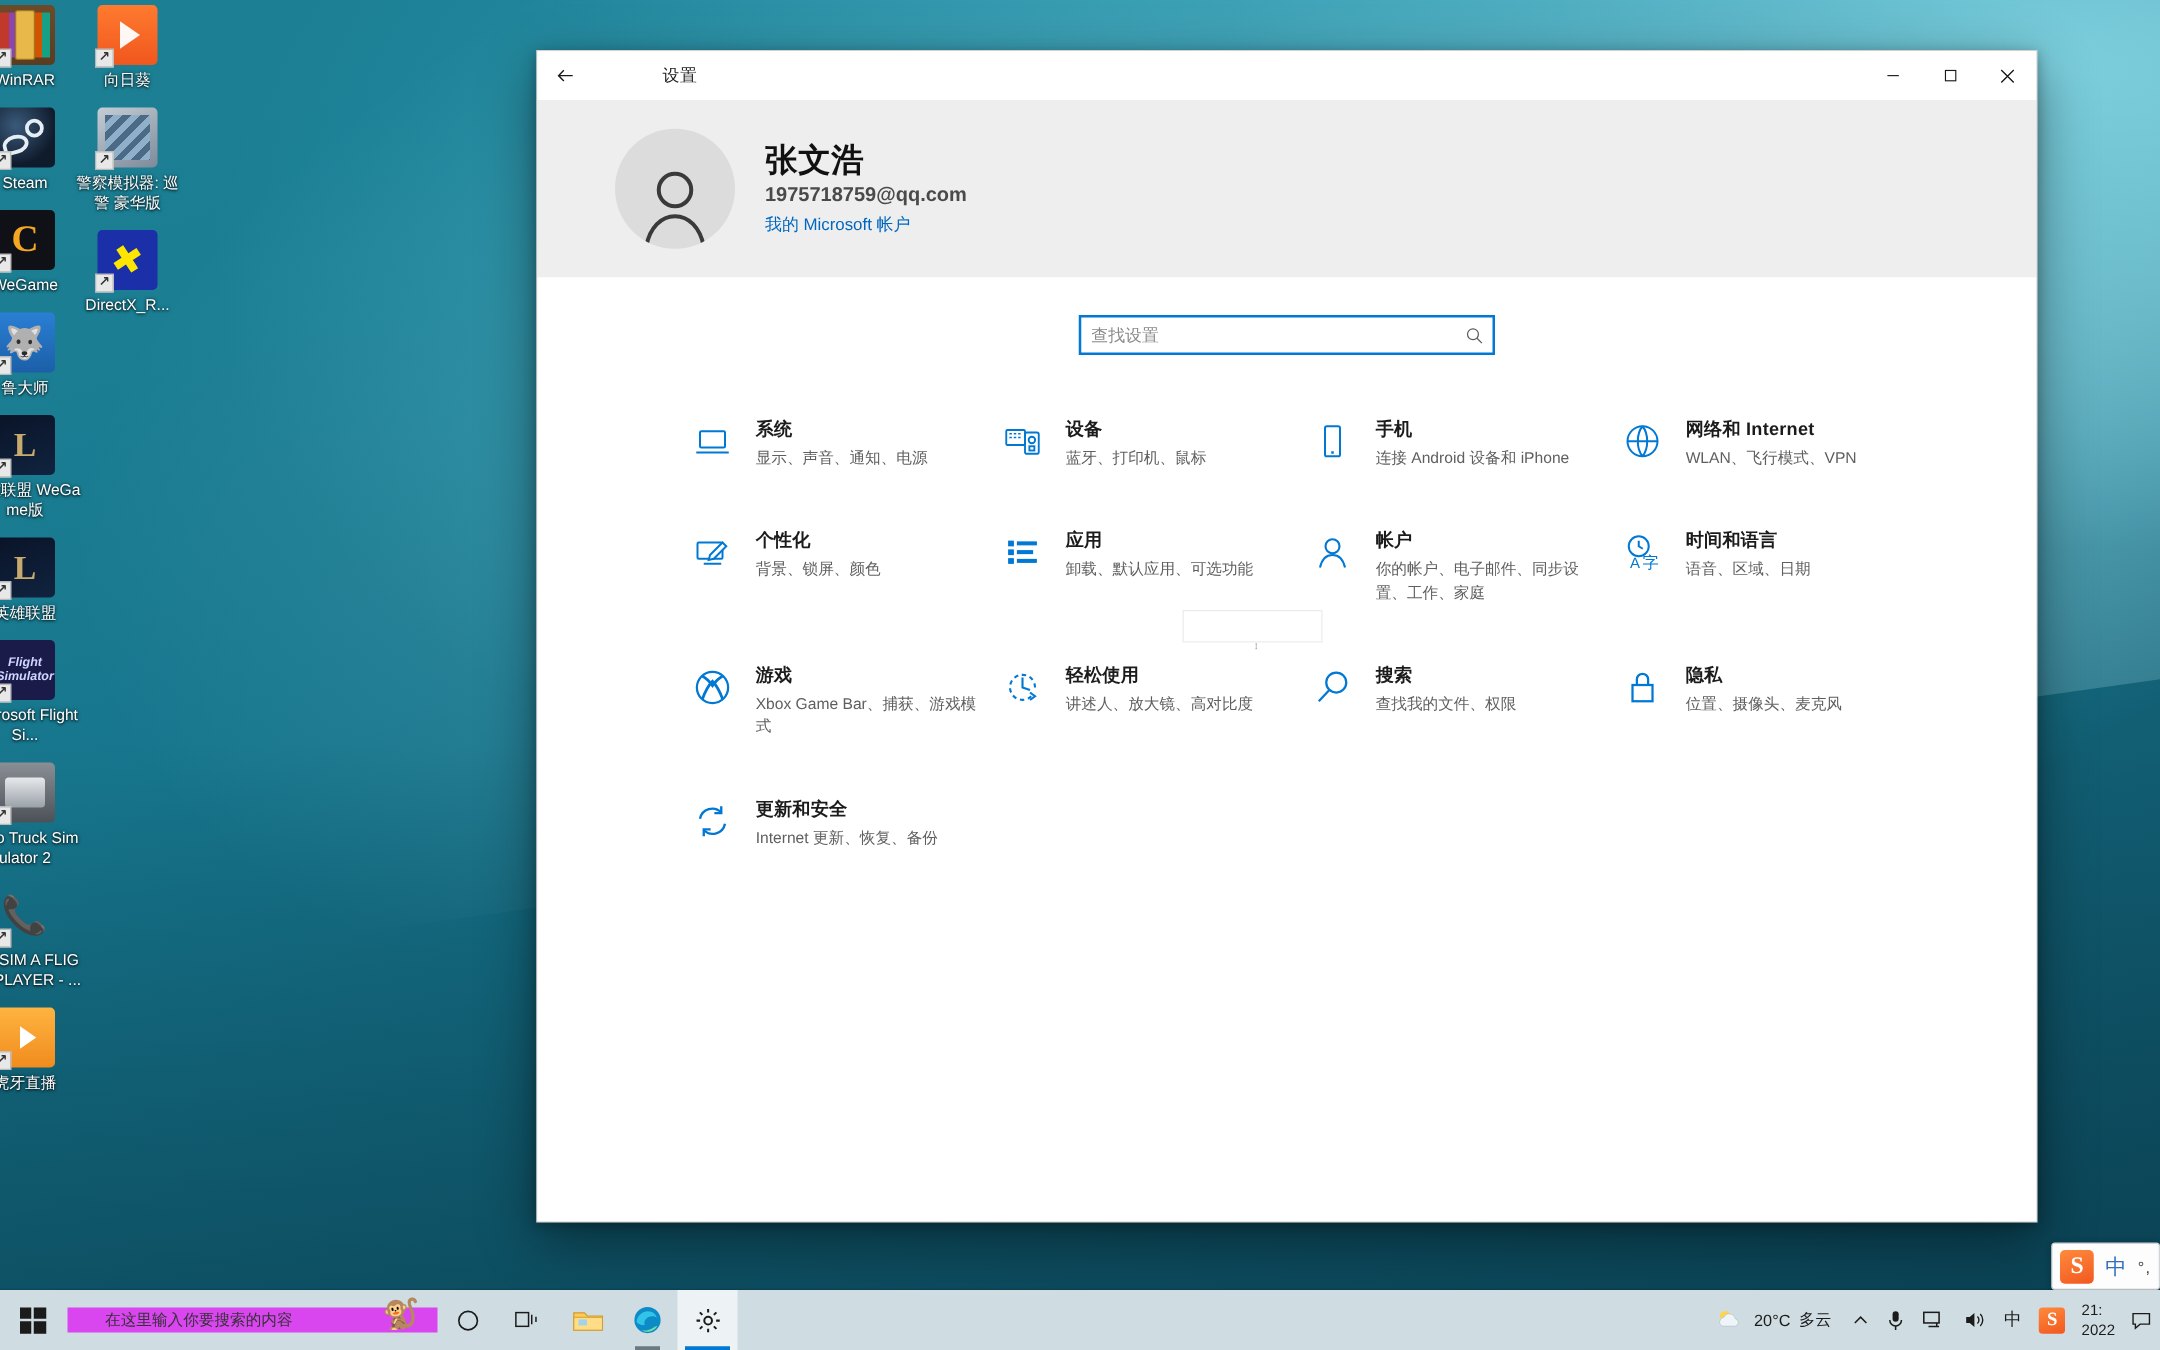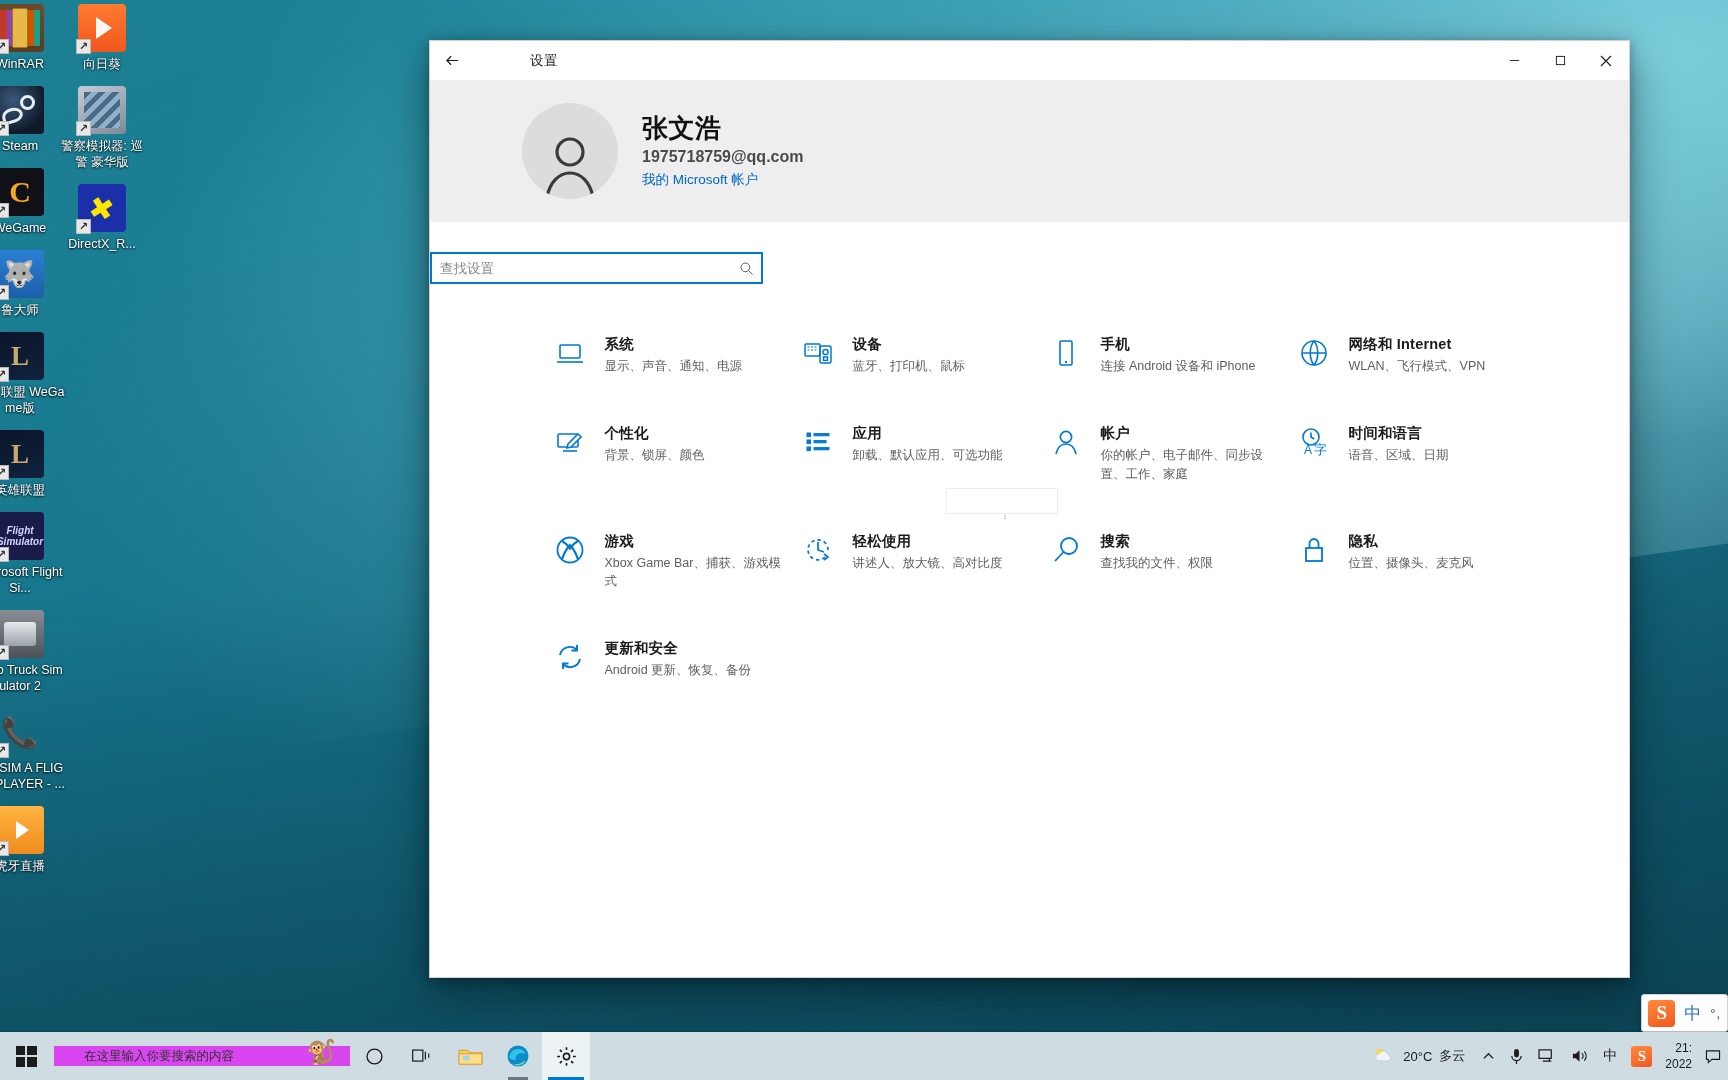--- a/index.html
+++ b/index.html
@@ -107,35 +107,35 @@
   }
   .title-text { font-size: 13.5px; color: #1b1b1b; margin-left: 12px; letter-spacing: .5px; }
   .win-controls { position: absolute; right: 0; top: 0; display: flex; height: 39px; }
   .wc {
     width: 46px; height: 39px; display: flex; align-items: center; justify-content: center;
     color: #1b1b1b; font-size: 13px; cursor: default;
   }
 
   .acct-header {
     height: 142px; background: #eeeeee; display: flex; align-items: center;
-    flex: 0 0 142px; padding-left: 92px;
+    flex: 0 0 142px; padding-left: 62px;
   }
   .avatar {
     width: 96px; height: 96px; border-radius: 50%; background: #dcdcdc;
     display: flex; align-items: flex-end; justify-content: center; overflow: hidden;
     flex: 0 0 96px;
   }
   .acct-info { margin-left: 24px; }
   .acct-name { font-size: 26px; font-weight: bold; color: #111; line-height: 1.18; letter-spacing: .5px; }
   .acct-mail { font-size: 16px; color: #4a4a4a; margin-top: 5px; font-weight: bold; }
   .acct-link { font-size: 13.5px; color: #0067c0; margin-top: 5px; cursor: default; }
 
   .body-area { flex: 1 1 auto; background: #fff; position: relative; overflow: hidden; }
 
-  .search-wrap { display: flex; justify-content: flex-start; padding-top: 30px; }
+  .search-wrap { display: flex; justify-content: center; padding-top: 30px; }
   .search-box {
     width: 333px; height: 32px; border: 2px solid #0078d4; background: #fff;
     display: flex; align-items: center; position: relative;
   }
   .search-box input {
     flex: 1; border: none; outline: none; height: 26px;
     font-size: 13.5px; color: #1b1b1b; padding: 0 8px;
     font-family: "Liberation Sans", "DejaVu Sans", sans-serif; background: transparent;
   }
   .search-box input::placeholder { color: #8a8a8a; }
@@ -195,21 +195,21 @@
     content: ""; position: absolute; bottom: 0; left: 6px; right: 6px; height: 3px; background: #0078d4;
   }
   .tb-btn.running::after {
     content: ""; position: absolute; bottom: 0; left: 14px; right: 14px; height: 3px; background: #6b7a80;
   }
 
   .tray { margin-left: auto; display: flex; align-items: center; height: 48px; padding-right: 4px; }
   .tray-item { display: flex; align-items: center; height: 35px; padding: 0 7px; cursor: default; }
   .weather { display: flex; align-items: center; gap: 7px; padding: 0 10px 0 14px; }
   .weather .txt { font-size: 13px; color: #1b1b1b; }
-  .clock { display: flex; flex-direction: column; align-items: flex-end; justify-content: center;
+  .clock { display: flex; flex-direction: column; align-items: flex-start; justify-content: center;
     font-size: 12px; color: #1b1b1b; line-height: 1.35; padding: 0 10px 0 6px; height: 48px; cursor: default;}
   .notif { width: 22px; display:flex; align-items:center; justify-content:center; height: 48px; cursor: default;}
 
   
   .ime-float {
     position: absolute; right: 0px; bottom: 48px; height: 38px;
     background: #fdfdfd; border: 1px solid #cfd6da; border-radius: 3px;
     display: flex; align-items: center; padding: 0 6px; gap: 9px; z-index: 29;
     box-shadow: 0 1px 5px rgba(0,0,0,.25);
   }
@@ -564,21 +564,21 @@
           <div class="tile-icon">
             <svg width="32" height="32" viewBox="0 0 32 32" fill="none" stroke="currentColor" stroke-width="1.9">
               <path d="M6 14a10 10 0 0 1 17-5"></path>
                 <path d="M26 18a10 10 0 0 1-17 5"></path>
               <path d="M23 4v5.5h-5.5"></path>
                 <path d="M9 28v-5.5h5.5"></path>
             </svg>
           </div>
           <div class="tile-text">
             <div class="tile-title">更新和安全</div>
-            <div class="tile-sub">Android 更新、恢复、备份</div>
+            <div class="tile-sub">Internet 更新、恢复、备份</div>
           </div>
         </div>
 
       </div>
     </div>
   </div>
 
   <div class="ime-float">
     <div class="sg">S</div>
     <div class="zh">中</div>

